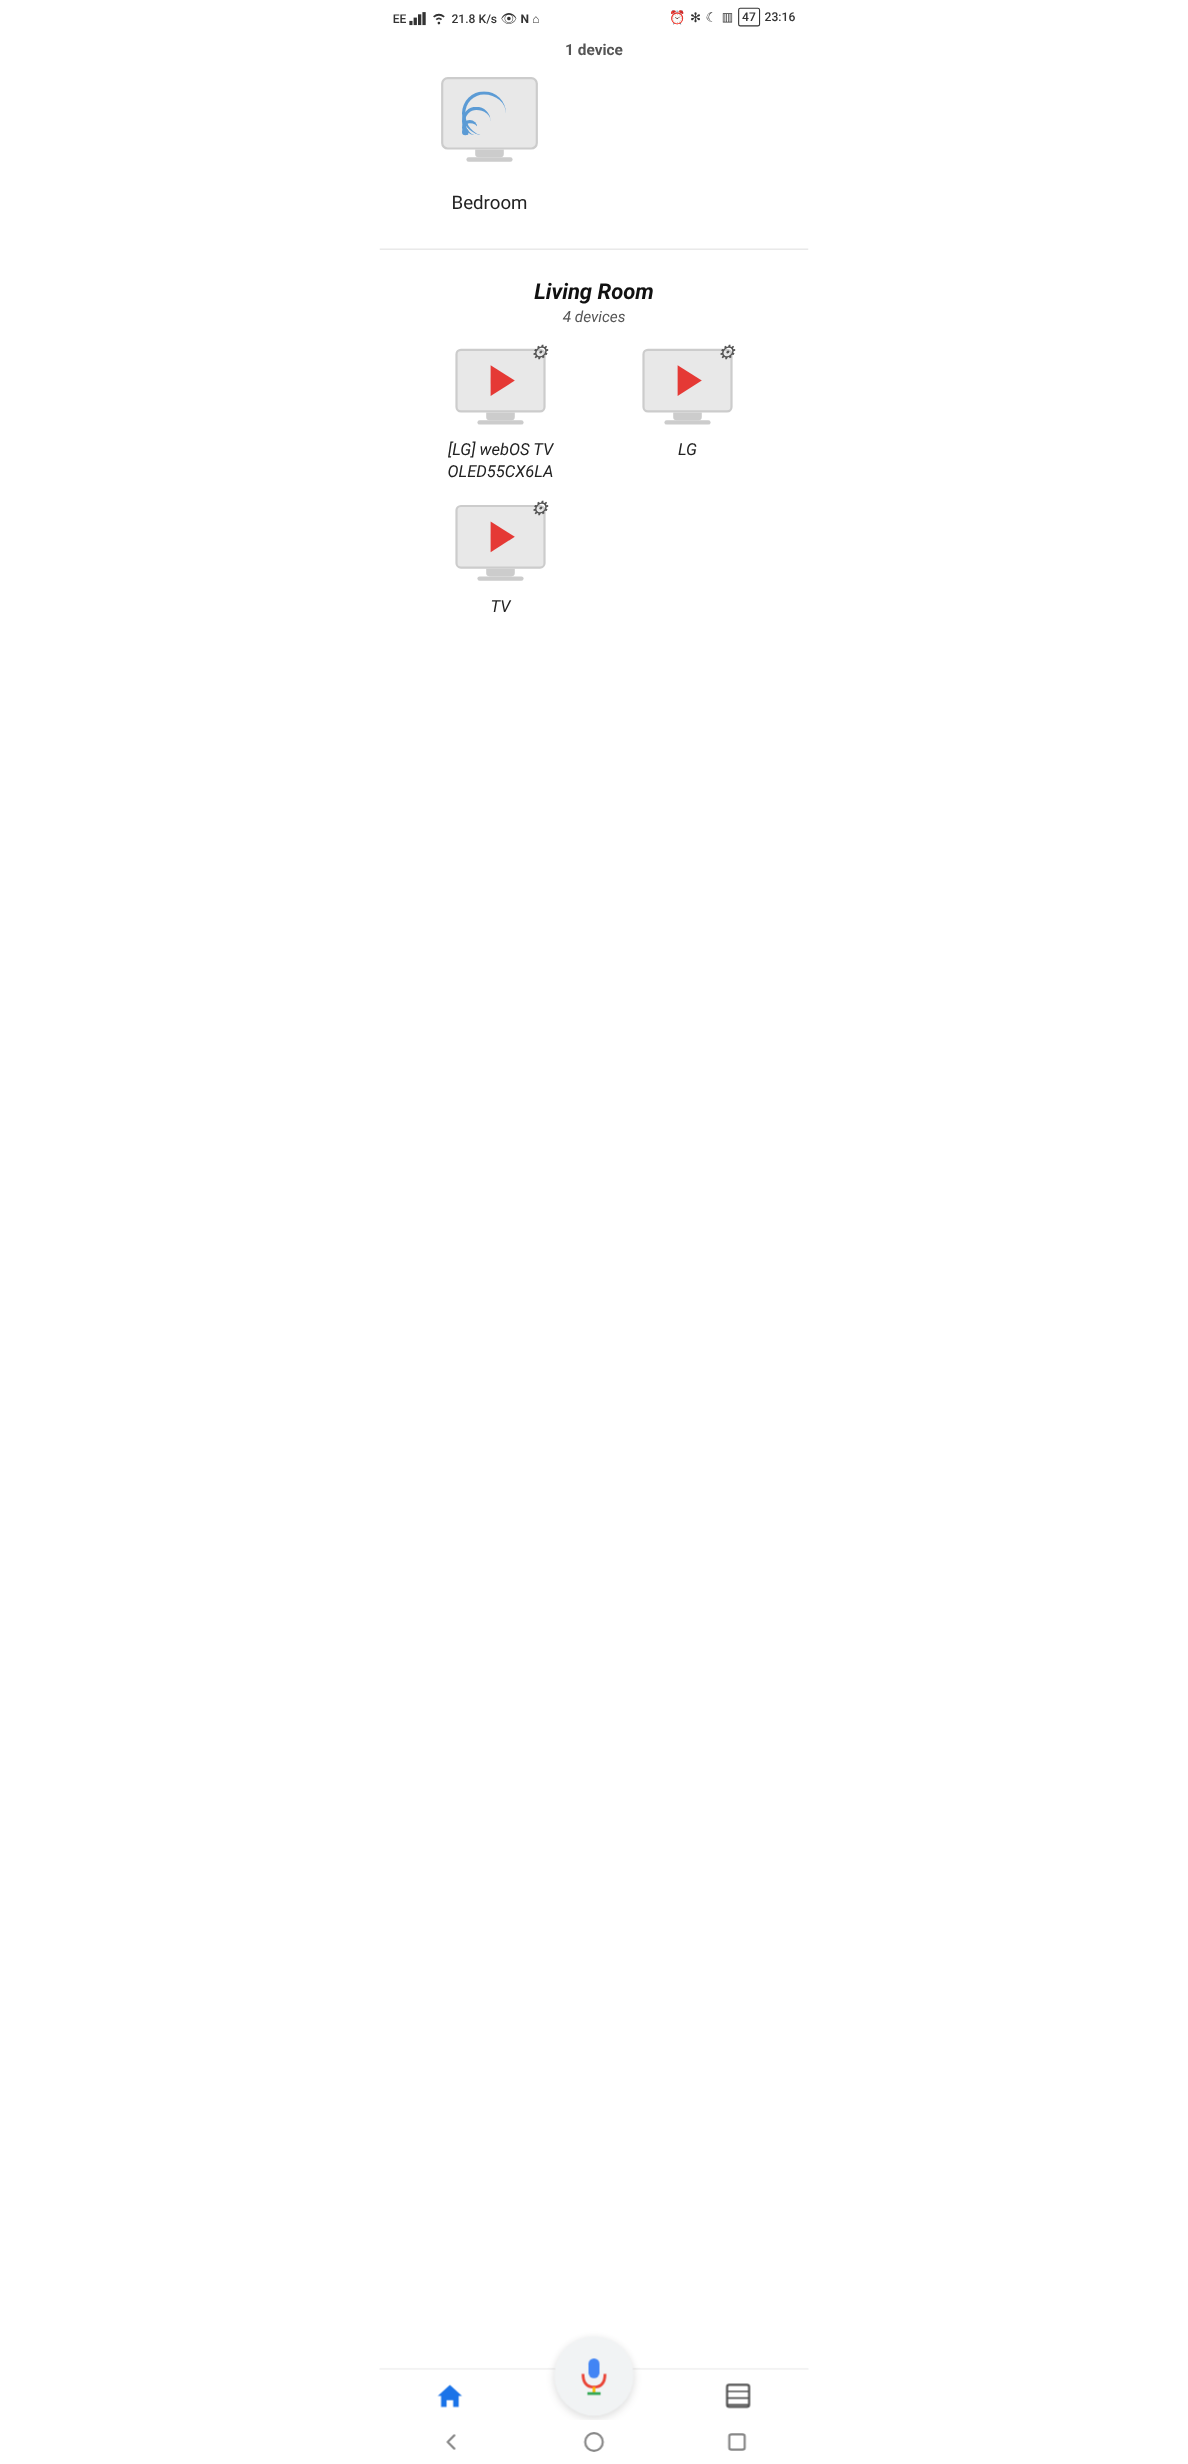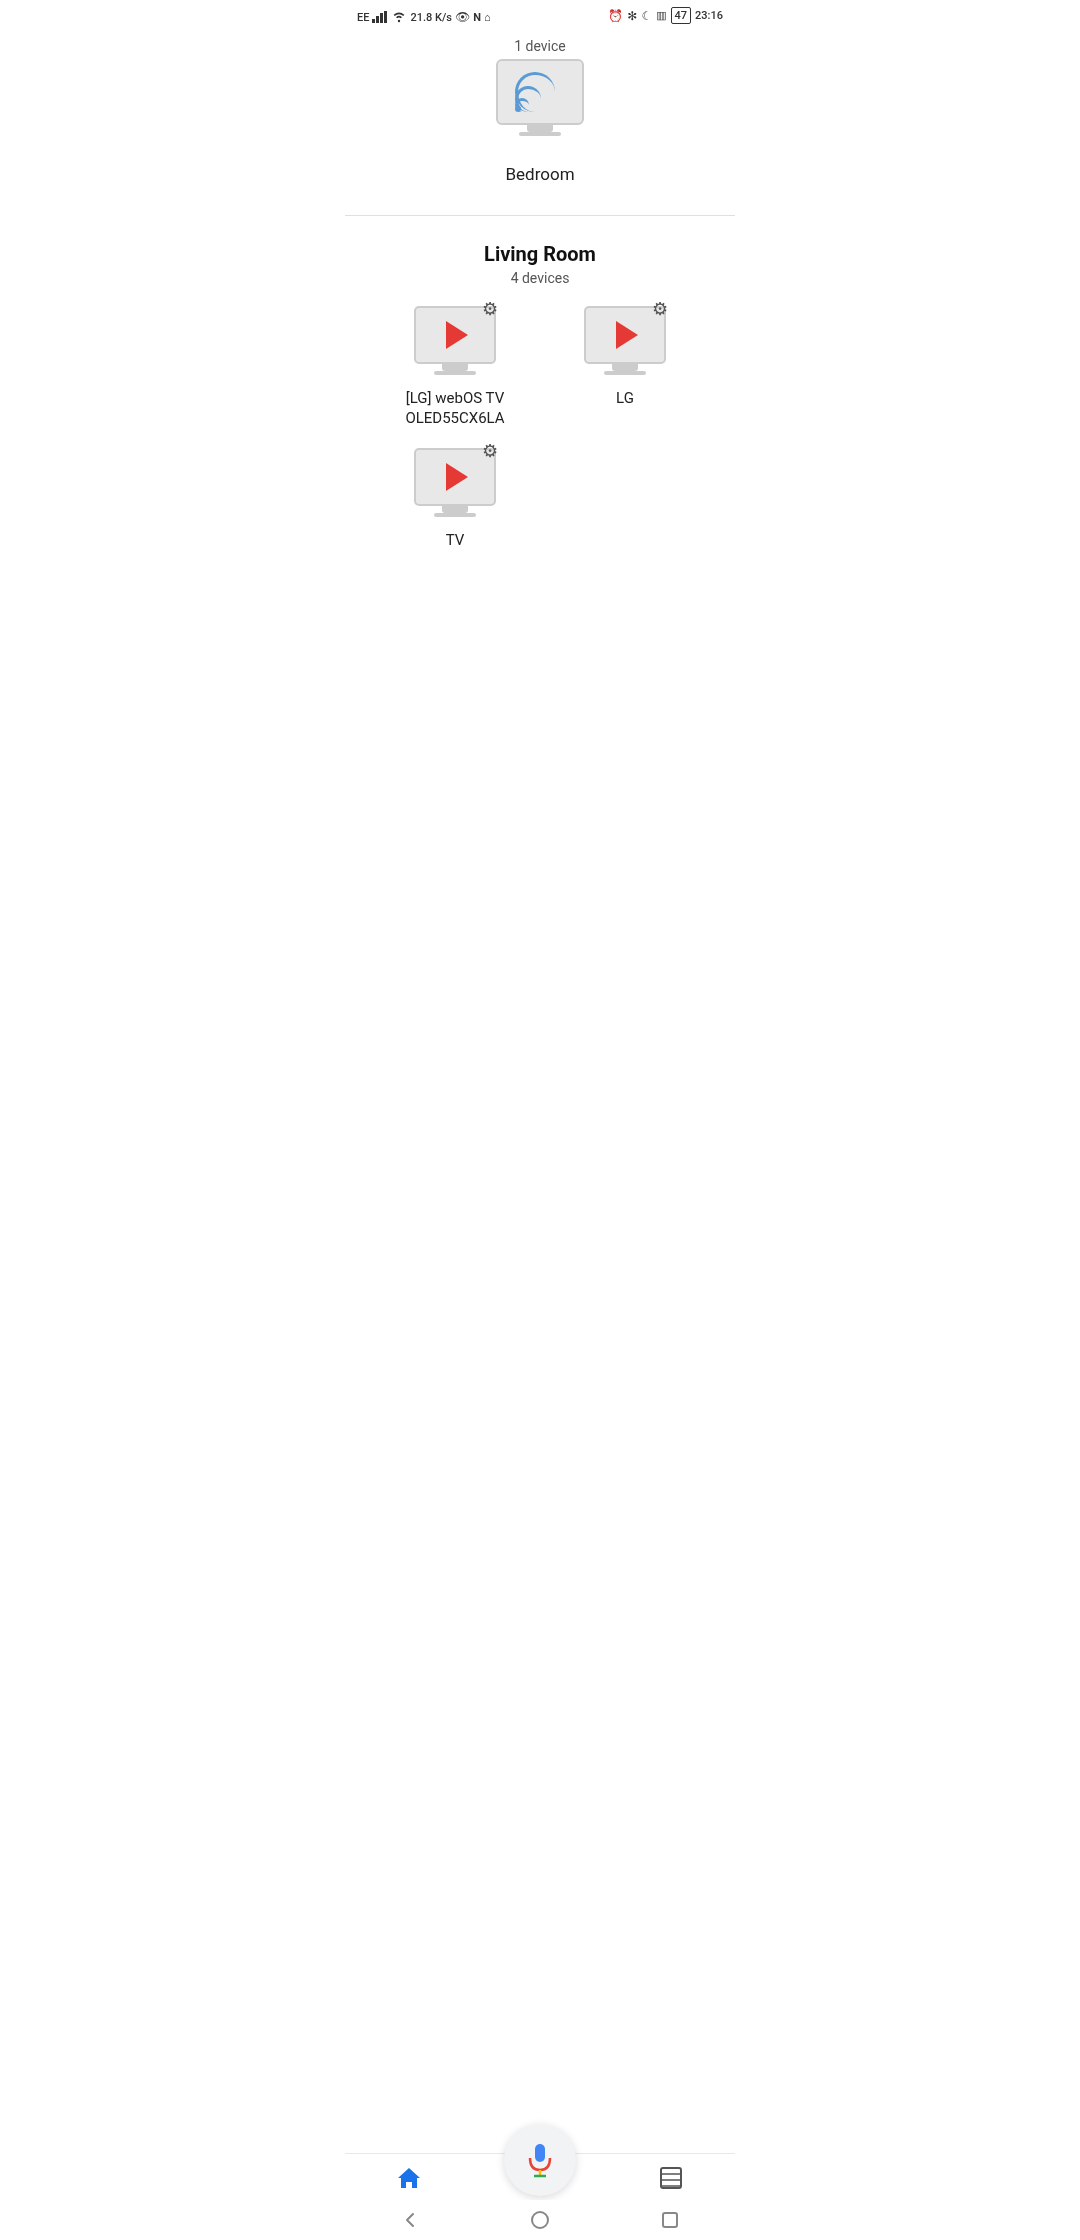--- a/index.html
+++ b/index.html
@@ -34,25 +34,26 @@
     }
 
     
     .bedroom-section {
       text-align: center;
       padding: 10px 20px 20px;
     }
     .device-count {
       color: #555;
       font-size: 14px;
-      margin-bottom: 5px;
+      margin-bottom: 16px;
+      font-weight: bold;
     }
     .device-grid-single {
       display: flex;
-      justify-content: center;
+      justify-content: flex-start;
     }
     .device-item {
       display: flex;
       flex-direction: column;
       align-items: center;
       width: 160px;
       cursor: pointer;
       position: relative;
     }
     .device-icon-container {
@@ -122,20 +123,21 @@
     
     .section-divider {
       height: 1px;
       background: #e0e0e0;
       margin: 10px 0;
     }
 
     
     .living-room-section {
       padding: 16px 20px 10px;
+      font-style: italic;
     }
     .section-title {
       text-align: center;
       font-size: 20px;
       font-weight: 700;
       color: #111;
       margin-bottom: 4px;
     }
     .section-device-count {
       text-align: center;

